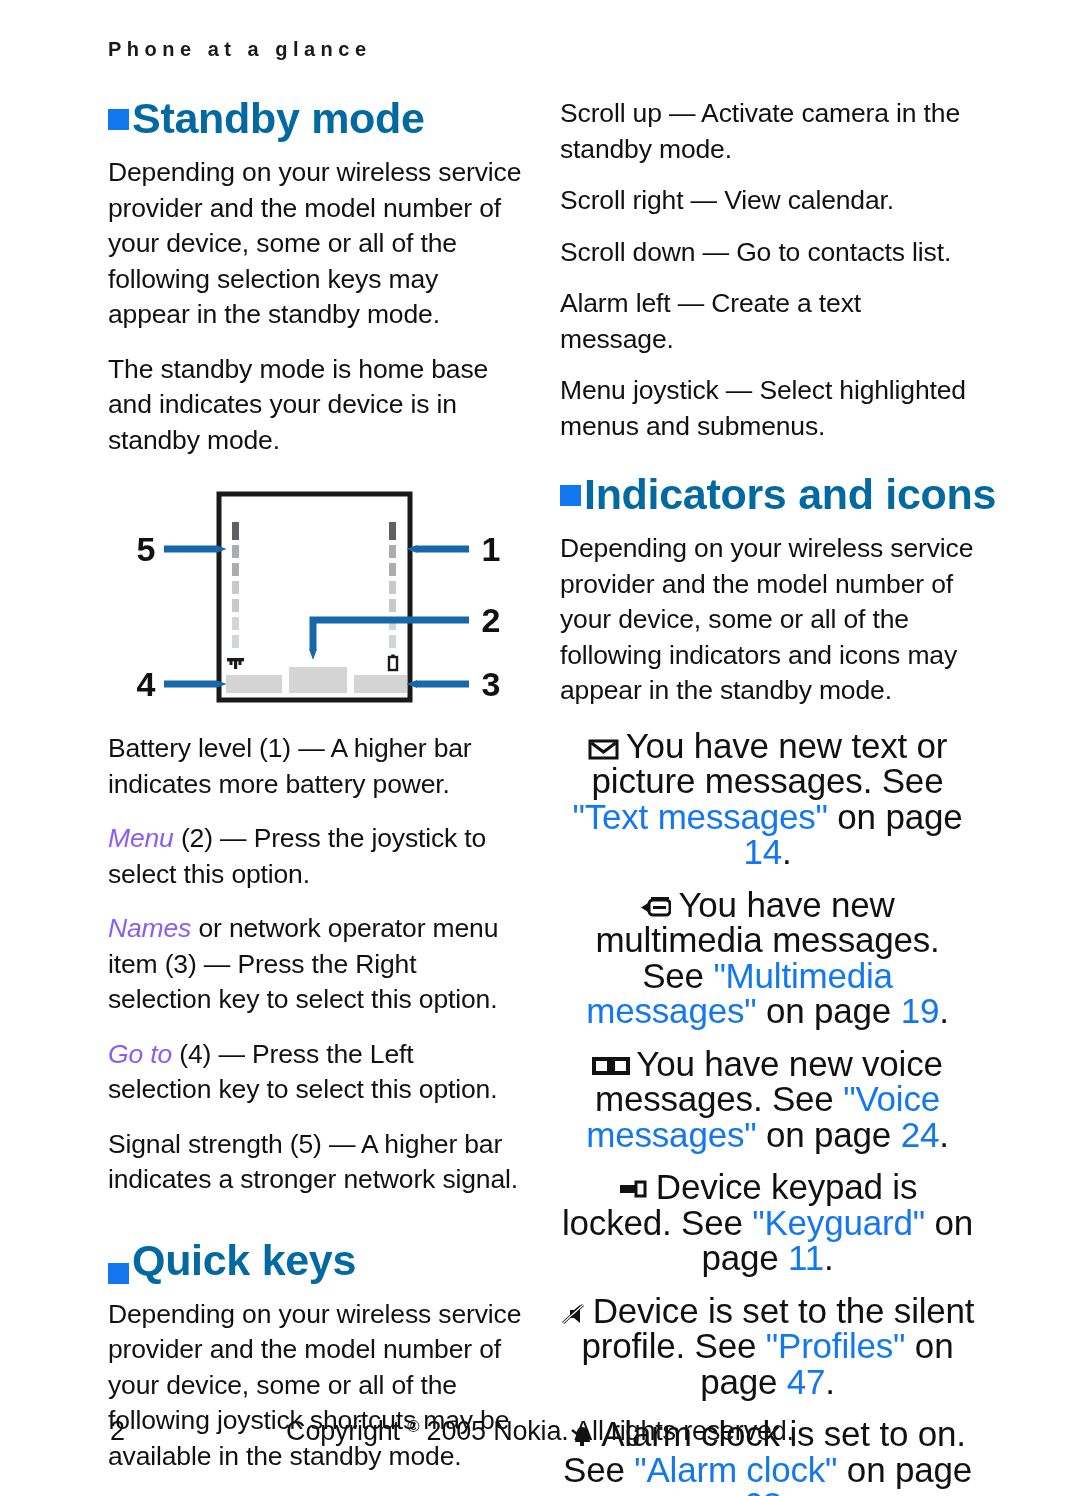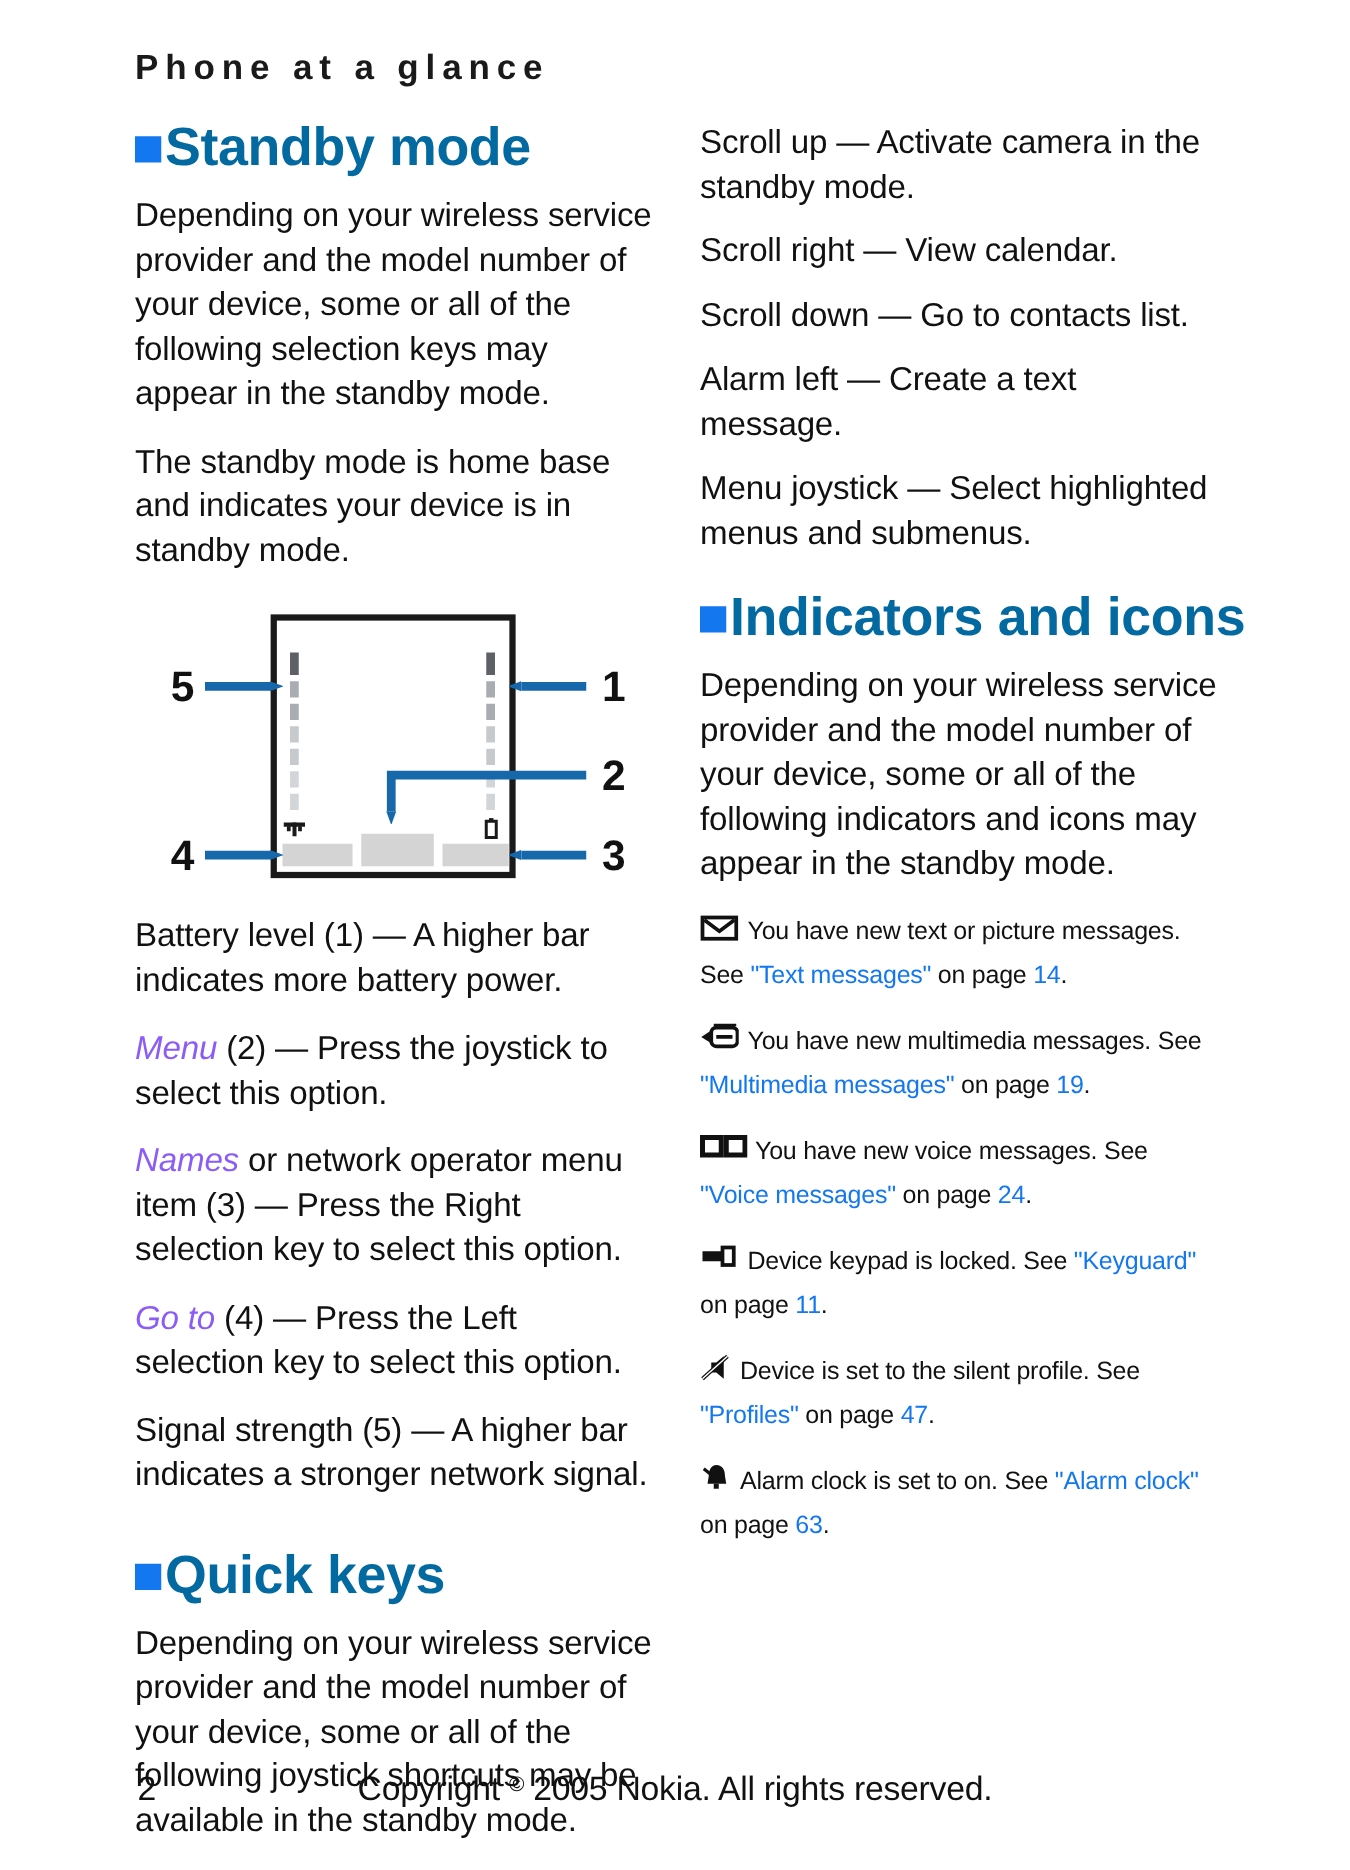--- a/index.html
+++ b/index.html
@@ -21,21 +21,21 @@
     left: 0; top: 0;
     width: 1080px;
     height: 1496px;
   }
 
   
   .running-header {
     position: absolute;
     left: 108px;
     top: 38px;
-    font-size: 28px;
+    font-size: 20px;
     font-weight: bold;
     letter-spacing: 5.5px;
     color: #1a1a1a;
   }
 
   
   .col {
     position: absolute;
     top: 96px;
     width: 415px;
@@ -94,24 +94,25 @@
   .diagram {
     position: absolute;
     left: 0; top: 0;
     width: 415px;
     height: 232px;
   }
 
   
   .indicator-row {
     margin: 0 0 17px 0;
-    font-size: 20px;
+    font-size: 35px;
     line-height: 35.5px;
     color: #111111;
     letter-spacing: -0.2px;
+    text-align: center;
   }
   .ind-icon {
     display: inline-block;
     width: 34px;
     height: 26px;
     vertical-align: -5px;
     margin-right: 4px;
   }
   .ind-icon svg { display: block; }
 
@@ -231,21 +232,21 @@
     <p class="body-text"><span>Battery level</span> <span>(1)</span> <span>—</span> <span>A higher bar indicates more battery power.</span></p>
 
     <p class="body-text"><span class="green-italic">Menu</span> <span>(2)</span> <span>—</span> <span>Press the joystick to select this option.</span></p>
 
     <p class="body-text"><span class="green-italic">Names</span><span> or network operator menu item </span><span>(3)</span> <span>—</span> <span>Press the </span><b>Right selection</b><span> key to select this option.</span></p>
 
     <p class="body-text"><span class="green-italic">Go to</span> <span>(4)</span> <span>—</span> <span>Press the </span><b>Left selection</b><span> key to select this option.</span></p>
 
     <p class="body-text"><span>Signal strength</span> <span>(5)</span> <span>—</span> <span>A higher bar indicates a stronger network signal.</span></p>
 
-    <h2 class="section-heading" style="margin-top:40px;">
+    <h2 class="section-heading" style="margin-top:40px;align-items:flex-end;">
       <span class="heading-bullet"></span>
       <span>Quick keys</span>
     </h2>
 
     <p class="body-text">Depending on your wireless service provider and the model number of your device, some or all of the following joystick shortcuts may be available in the standby mode.</p>
   </div>
 
   <div class="col col-right">
 
     <p class="body-text tight"><b>Scroll up</b> <span>—</span> <span>Activate camera in the standby mode.</span></p>

